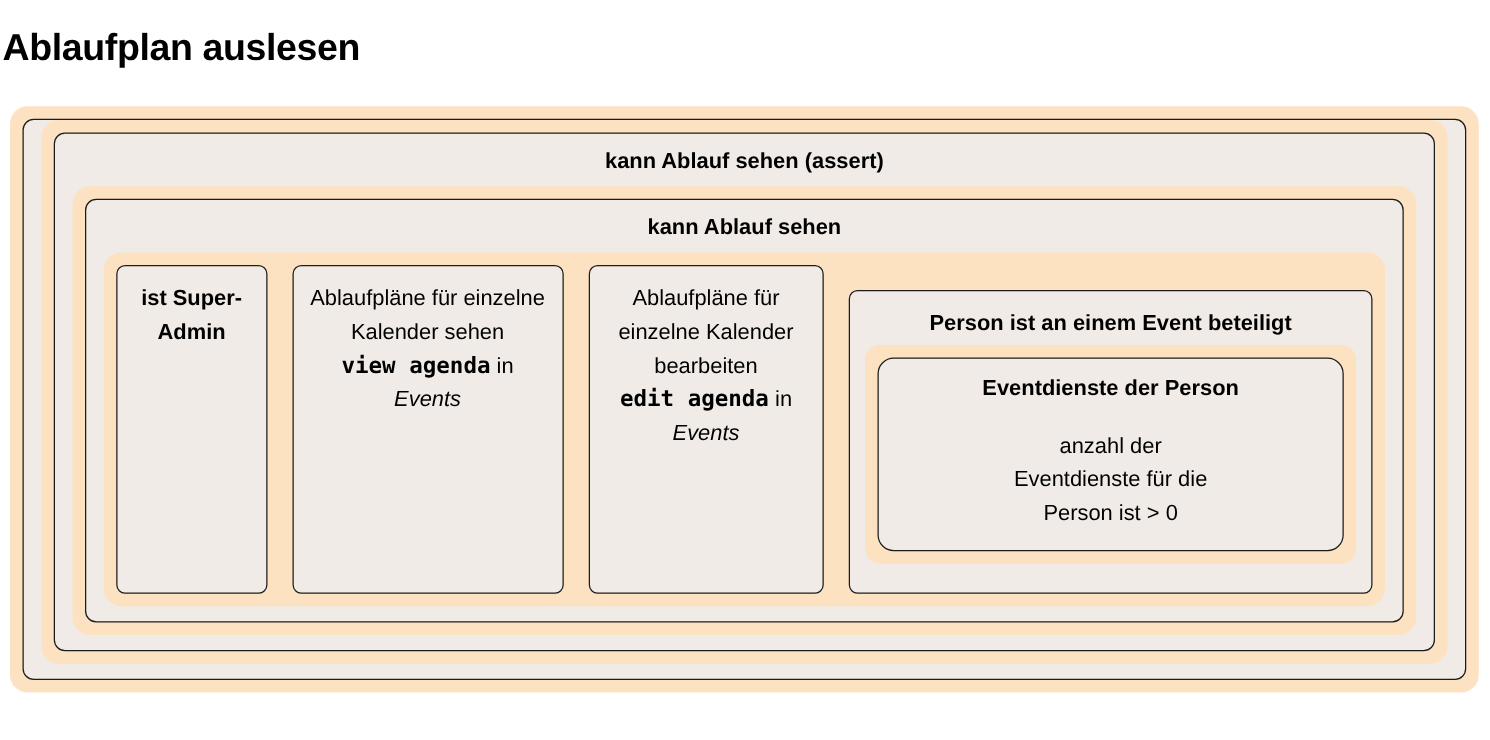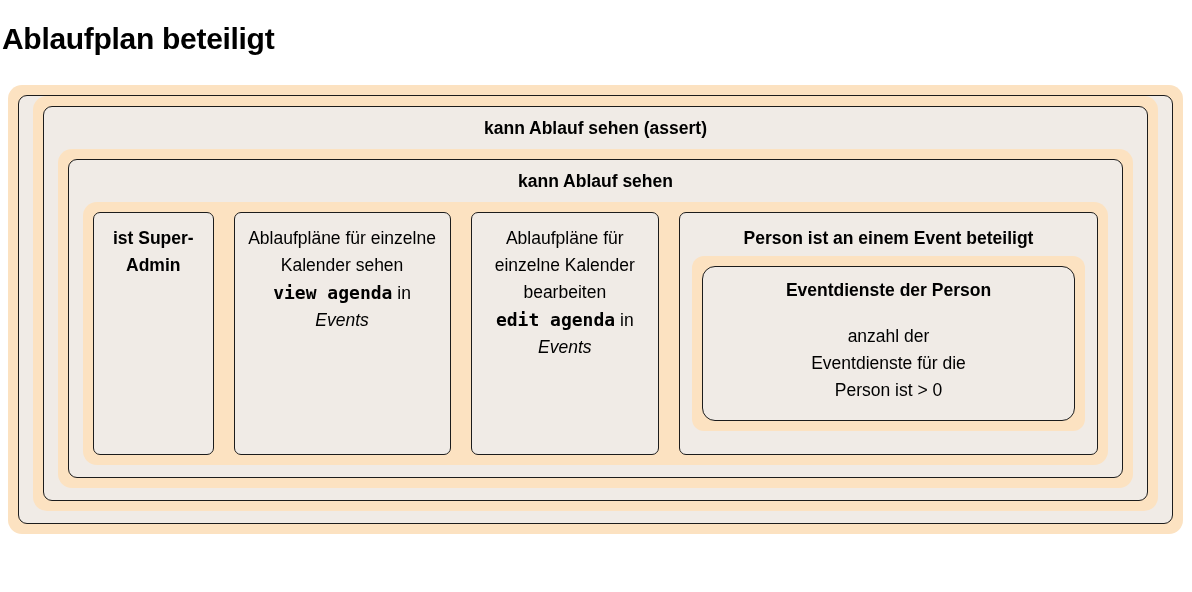--- a/index.html
+++ b/index.html
@@ -54,21 +54,21 @@
     border-radius: 7px;
     min-height: 243px;
     padding: 12px 12px 12px 12px;
     font-size: 17.5px;
     line-height: 27px;
     text-align: center;
   }
   .cb-a { width: 129px; }
   .cb-b { width: 234px; }
   .cb-c { width: 203px; }
-  .cb-d { width: 454px; }
+  .cb-d { width: 454px; margin-top: 20px; }
   .cond-bold {
     font-weight: bold;
     max-width: 112px;
     margin: 0 auto;
   }
   .cond-text { margin: 0 auto; }
   .code {
     font-family: "DejaVu Sans Mono", "Liberation Mono", monospace;
     font-weight: bold;
     font-size: 18px;
@@ -96,21 +96,21 @@
   .nested-body {
     max-width: 175px;
     margin: 19px auto 0 auto;
     font-size: 17.5px;
     line-height: 27px;
   }
 </style>
 </head>
 <body>
 
-<h1 class="page-title">Ablaufplan beteiligt</h1>
+<h1 class="page-title">Ablaufplan auslesen</h1>
 
 <div class="orange diagram-root">
   <div class="frame">
     <div class="orange">
       <div class="frame">
         <div class="frame-header">kann Ablauf sehen (assert)</div>
         <div class="orange">
           <div class="frame">
             <div class="frame-header">kann Ablauf sehen</div>
             <div class="orange">

